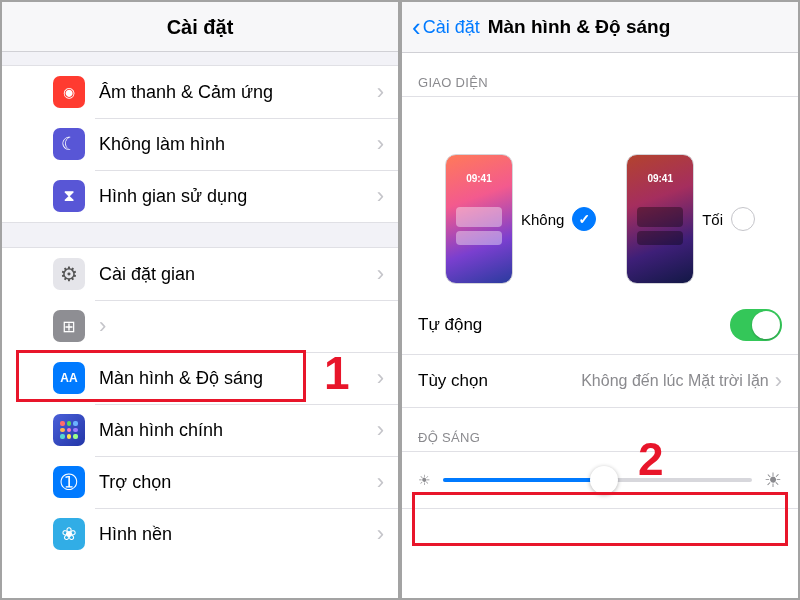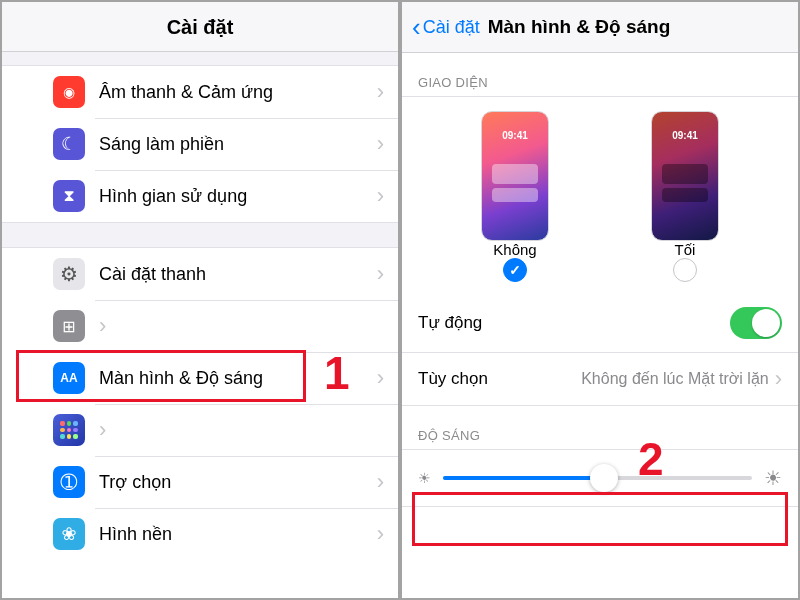--- a/index.html
+++ b/index.html
@@ -96,21 +96,21 @@
     text-transform:uppercase;
     letter-spacing:0.3px;
   }
   .appearance-block {
     background:#fff;
     padding:14px 0 12px;
     border-top:1px solid #e0e0e5;
     border-bottom:1px solid #e0e0e5;
   }
   .themes { display:flex; justify-content:space-around; padding:0 28px;}
-  .theme { display:flex; flex-direction:column; align-items:center; gap:0;}
+  .theme { display:flex; flex-direction:row; align-items:center; gap:8px;margin-top:43px;}
   .phone {
     width:68px; height:130px; border-radius:11px;
     border:1px solid #d5d5da;
     position:relative;
     overflow:hidden;
   }
   .phone.light { background:linear-gradient(160deg,#ff7a59 0%,#f35a8e 35%,#7a3fcf 70%,#2a3b9e 100%);}
   .phone.dark { background:linear-gradient(160deg,#b3432e 0%,#a52e5e 35%,#3e1f78 70%,#121845 100%);}
   .phone .time{ position:absolute; top:18px; left:0; right:0; text-align:center; color:#fff; font-size:10px; font-weight:600;}
   .phone .widget{ position:absolute; top:52px; left:10px; right:10px; height:20px; border-radius:4px;}
@@ -158,35 +158,35 @@
 
   <div class="group-sep first"></div>
   <div class="list">
     <div class="row">
       <div class="icon-box bg-red icon-speaker"></div>
       <div class="label">Âm thanh &amp; Cảm ứng</div>
       <div class="chev">›</div>
     </div>
     <div class="row">
       <div class="icon-box bg-purple icon-moon"></div>
-      <div class="label">Sáng làm phiền</div>
+      <div class="label">Không làm hình</div>
       <div class="chev">›</div>
     </div>
     <div class="row">
       <div class="icon-box bg-hourglass icon-hourglass"></div>
       <div class="label">Hình gian sử dụng</div>
       <div class="chev">›</div>
     </div>
   </div>
 
   <div class="group-sep"></div>
   <div class="list">
     <div class="row">
       <div class="icon-box bg-gear icon-gear"></div>
-      <div class="label">Cài đặt thanh</div>
+      <div class="label">Cài đặt gian</div>
       <div class="chev">›</div>
     </div>
     <div class="row">
       <div class="icon-box bg-gray icon-cc"></div>
       <div class="chev">›</div>
     </div>
     <div class="row">
       <div class="icon-box bg-blue icon-aa"></div>
       <div class="label">Màn hình &amp; Độ sáng</div>
       <div class="chev">›</div>
@@ -198,20 +198,21 @@
             <span></span>
             <span></span>
             <span></span>
             <span></span>
             <span></span>
             <span></span>
             <span></span>
             <span></span>
           </div>
       </div>
+      <div class="label">Màn hình chính</div>
       <div class="chev">›</div>
     </div>
     <div class="row">
       <div class="icon-box bg-teal icon-access"></div>
       <div class="label">Trợ chọn</div>
       <div class="chev">›</div>
     </div>
     <div class="row">
       <div class="icon-box bg-cyan icon-wall"></div>
       <div class="label">Hình nền</div>

